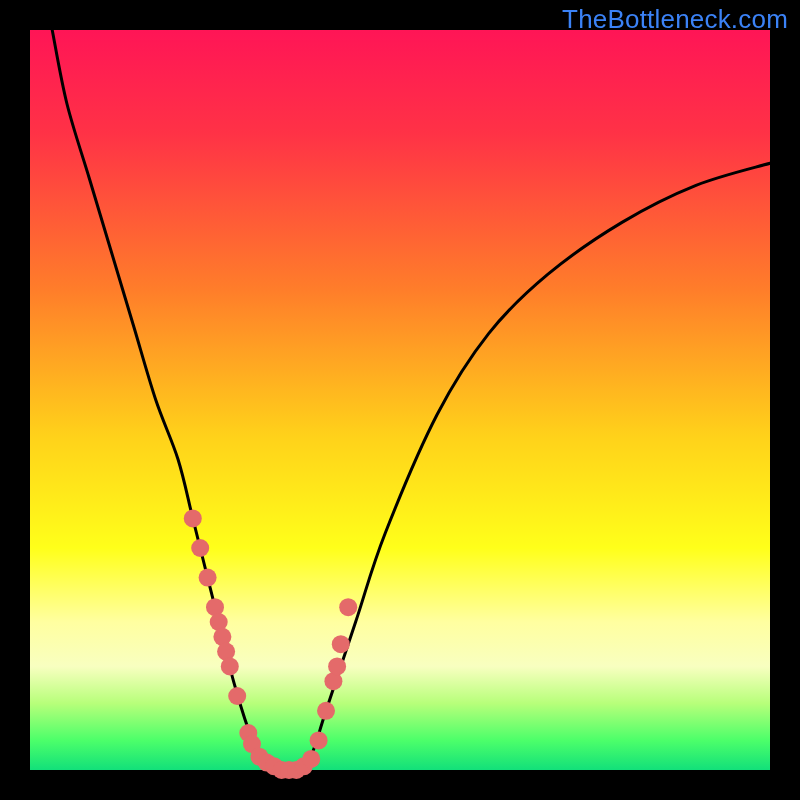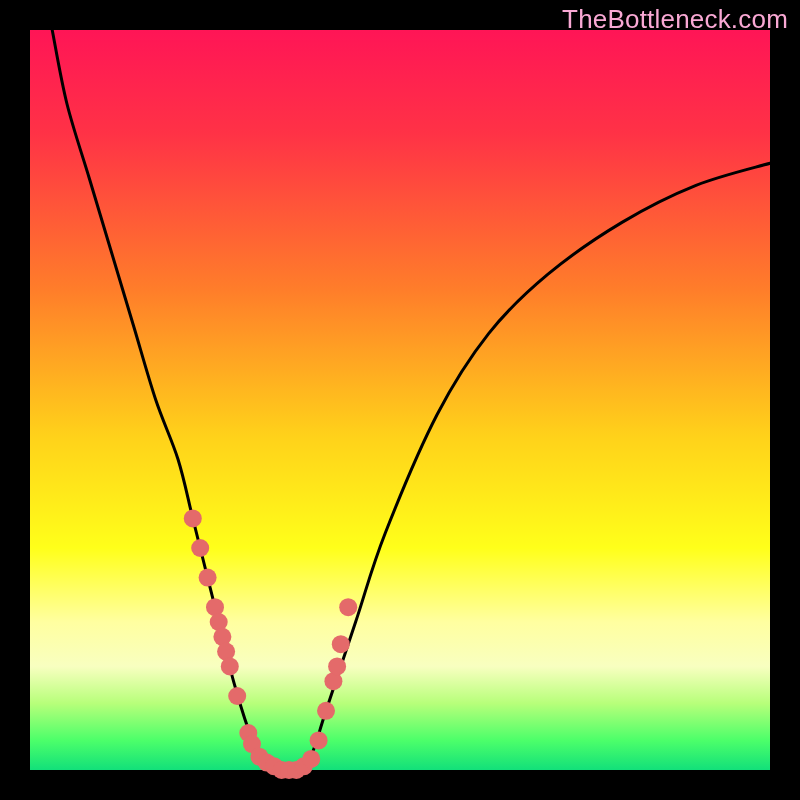--- a/index.html
+++ b/index.html
@@ -26,21 +26,21 @@
     width: 740px;
     height: 740px;
     
   }
   .watermark {
     position: absolute;
     top: 4px;
     right: 12px;
     font-size: 26px;
     font-weight: 400;
-    color: #f9a8d4;
+    color: #3b82f6;
     letter-spacing: 0.2px;
   }
   svg.overlay {
     position: absolute;
     top: 30px;
     left: 30px;
     width: 740px;
     height: 740px;
     overflow: visible;
   }

